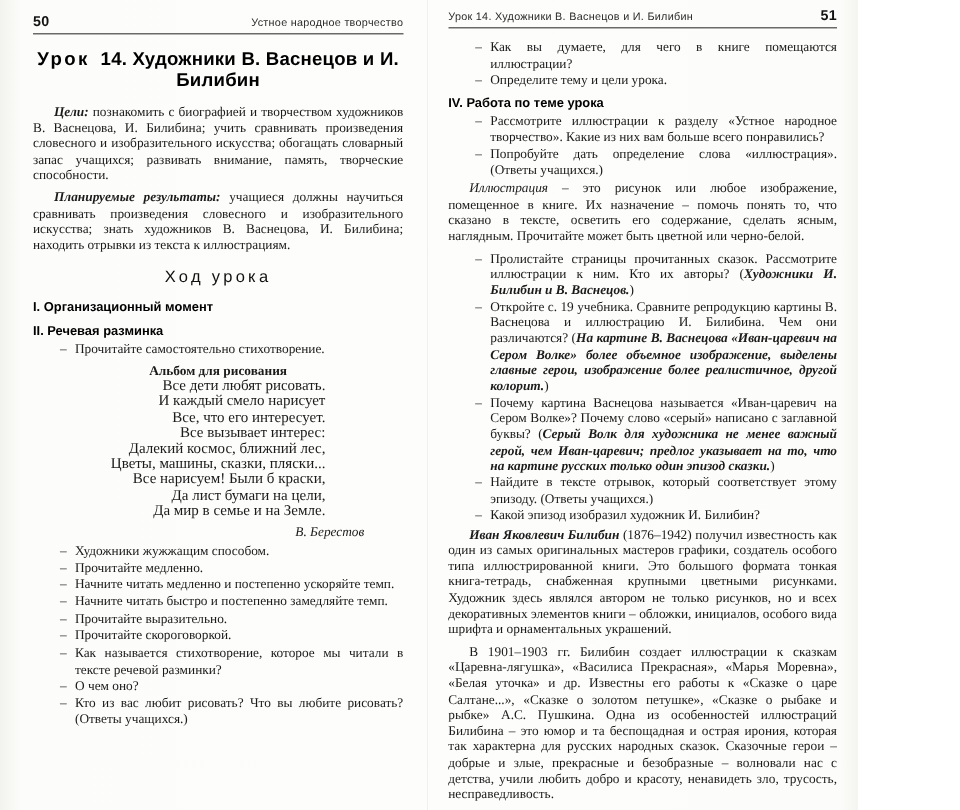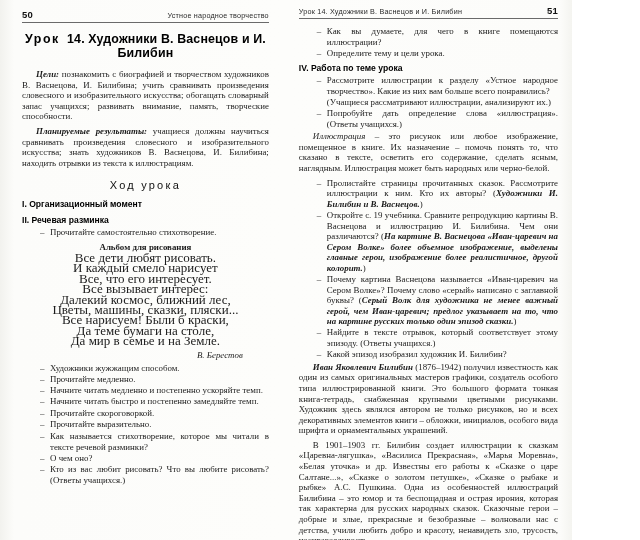--- a/index.html
+++ b/index.html
@@ -146,22 +146,22 @@
     margin: 4px 0 3px 0;
     text-align: center;
   }
   .poem-title {
     font-weight: 700;
     font-size: 8.9px;
     margin-bottom: 1px;
   }
   .poem-lines {
     display: inline-block;
-    text-align: center;
-    font-size: 13px;
+    text-align: right;
+    font-size: 10px;
     line-height: 10.4px;
   }
   .poem-lines div { white-space: nowrap; }
   .poem-author {
     font-style: italic;
     font-size: 8.9px;
     text-align: right;
     padding-right: 26px;
     margin-top: 1px;
   }
@@ -197,33 +197,33 @@
     <div class="poem">
       <div class="poem-title">Альбом для рисования</div>
       <div class="poem-lines">
         <div>Все дети любят рисовать.</div>
         <div>И каждый смело нарисует</div>
         <div>Все, что его интересует.</div>
         <div>Все вызывает интерес:</div>
         <div>Далекий космос, ближний лес,</div>
         <div>Цветы, машины, сказки, пляски...</div>
         <div>Все нарисуем! Были б краски,</div>
-        <div>Да теме бумаги на столе,</div>
+        <div>Да лист бумаги на цели,</div>
         <div>Да мир в семье и на Земле.</div>
       </div>
       <div class="poem-author">В. Берестов</div>
     </div>
 
     <ul class="dashlist">
       <li>Художники жужжащим способом.</li>
       <li>Прочитайте медленно.</li>
       <li>Начните читать медленно и постепенно ускоряйте темп.</li>
       <li>Начните читать быстро и постепенно замедляйте темп.</li>
+      <li>Прочитайте выразительно.</li>
       <li>Прочитайте скороговоркой.</li>
-      <li>Прочитайте выразительно.</li>
     </ul>
 
     <ul class="dashlist">
       <li>Как называется стихотворение, которое мы читали в тексте речевой разминки?</li>
       <li>О чем оно?</li>
       <li>Кто из вас любит рисовать? Что вы любите рисовать? (Ответы учащихся.)</li>
     </ul>
 
   </div>
 
@@ -239,25 +239,24 @@
 
     <ul class="dashlist">
       <li>Как вы думаете, для чего в книге помещаются иллюстрации?</li>
       <li>Определите тему и цели урока.</li>
     </ul>
 
     <h3 class="section">IV. Работа по теме урока</h3>
 
     <ul class="dashlist">
       <li>Рассмотрите иллюстрации к разделу «Устное народное творчество». Какие из них вам больше всего понравились?</li>
-      <li class="nodash">(Учащиеся рассматривают иллюстрации, анализируют их.)</li>
       <li>Попробуйте дать определение слова «иллюстрация». (Ответы учащихся.)</li>
     </ul>
 
-    <p class="para"><span class="ital">Иллюстрация</span><span> – это рисунок или любое изображение, помещенное в книге. Их назначение – помочь понять то, что сказано в тексте, осветить его содержание, сделать ясным, наглядным. Иллюстрация может быть народных или черно-белой.</span></p>
+    <p class="para"><span class="ital">Иллюстрация</span><span> – это рисунок или любое изображение, помещенное в книге. Их назначение – помочь понять то, что сказано в тексте, осветить его содержание, сделать ясным, наглядным. Прочитайте может быть цветной или черно-белой.</span></p>
 
     <ul class="dashlist">
       <li><span>Пролистайте страницы прочитанных сказок. Рассмотрите иллюстрации к ним. Кто их авторы? (</span><span class="bold-ital">Художники И. Билибин и В. Васнецов.</span><span>)</span></li>
       <li><span>Откройте с. 19 учебника. Сравните репродукцию картины В. Васнецова и иллюстрацию И. Билибина. Чем они различаются? (</span><span class="bold-ital">На картине В. Васнецова «Иван-царевич на Сером Волке» более объемное изображение, выделены главные герои, изображение более реалистичное, другой колорит.</span><span>)</span></li>
       <li><span>Почему картина Васнецова называется «Иван-царевич на Сером Волке»? Почему слово «серый» написано с заглавной буквы? (</span><span class="bold-ital">Серый Волк для художника не менее важный герой, чем Иван-царевич; предлог указывает на то, что на картине русских только один эпизод сказки.</span><span>)</span></li>
       <li>Найдите в тексте отрывок, который соответствует этому эпизоду. (Ответы учащихся.)</li>
       <li>Какой эпизод изобразил художник И. Билибин?</li>
     </ul>
 
     <p class="para"><span class="bold-ital">Иван Яковлевич Билибин</span><span> (1876–1942) получил известность как один из самых оригинальных мастеров графики, создатель особого типа иллюстрированной книги. Это большого формата тонкая книга-тетрадь, снабженная крупными цветными рисунками. Художник здесь являлся автором не только рисунков, но и всех декоративных элементов книги – обложки, инициалов, особого вида шрифта и орнаментальных украшений.</span></p>

